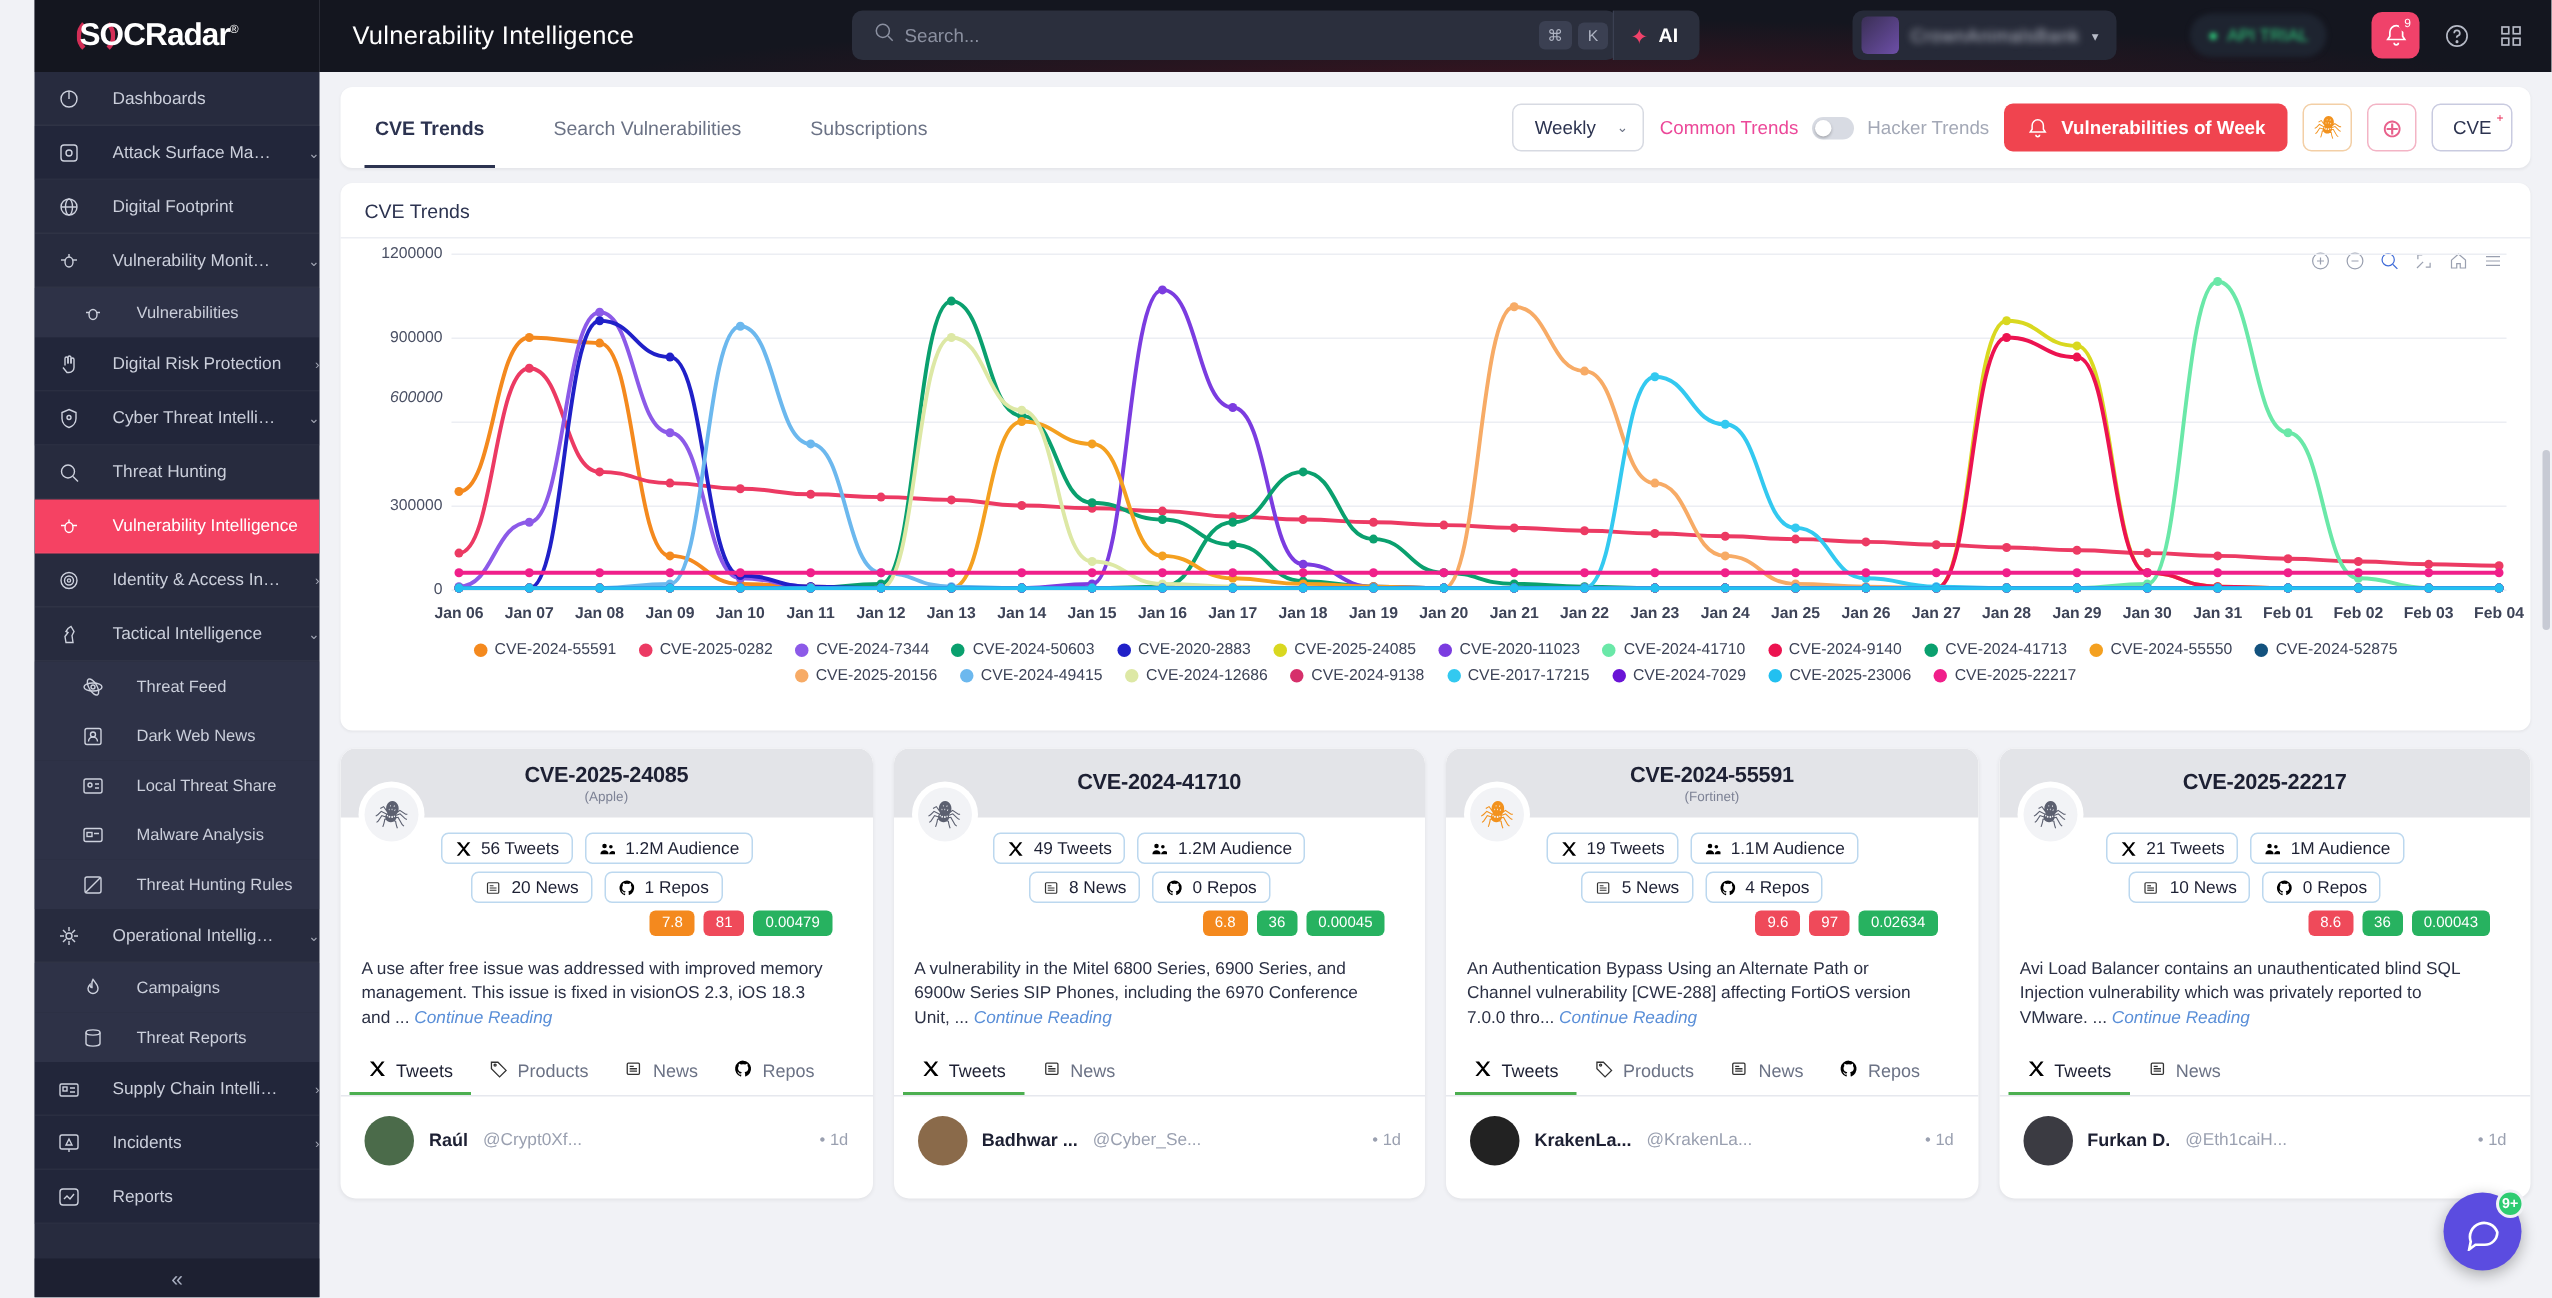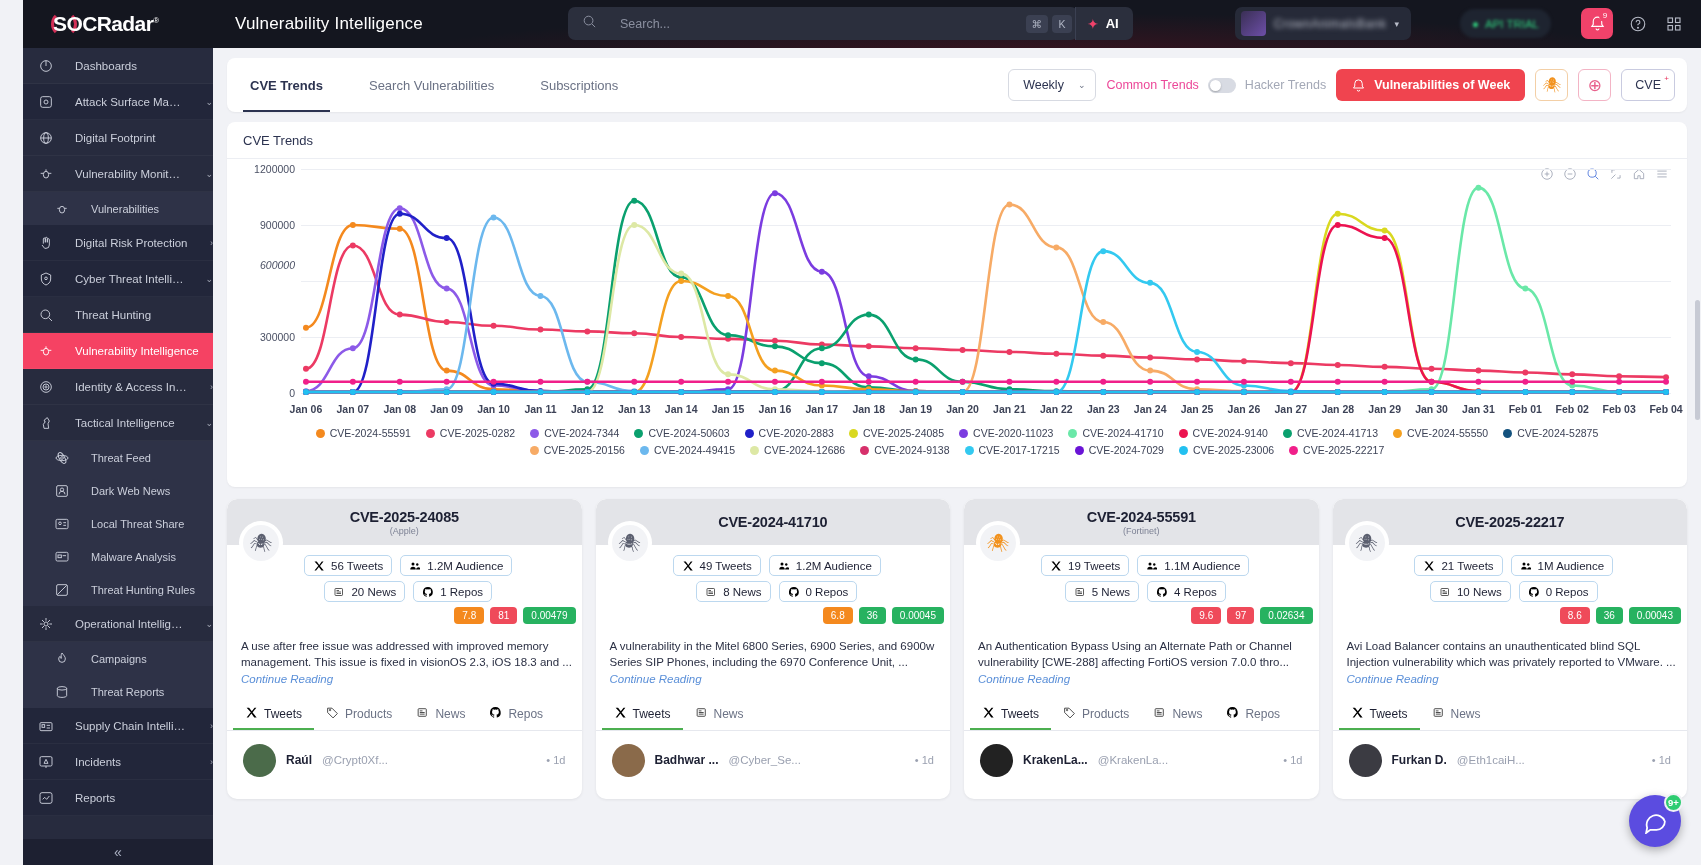--- a/index.html
+++ b/index.html
@@ -67,21 +67,21 @@
   .page-title { font-size: 17px; color: #fff; margin-left: 22px; font-weight: 400; letter-spacing: .2px;}
   .search-wrap {
     position: absolute; left: 355px; top: 7px;
     width: 510px; height: 33px;
     background: #2b2f3d; border-radius: 7px;
     display: flex; align-items: center; padding: 0 6px 0 14px;
   }
   .search-ic svg { width: 15px; height: 15px; stroke: #8b90a0; fill: none; stroke-width: 1.6; }
   .search-input {
     flex: 1; background: transparent; border: none; outline: none;
-    color: #d4d7e0; font-size: 12.5px; margin-left: 23px;
+    color: #d4d7e0; font-size: 12.5px; margin-left: 6px;
     font-family: "Liberation Sans", sans-serif;
   }
   .search-input::placeholder { color: #8b90a0; }
   .kbd {
     background: #3b4052; color: #aeb3c2; border-radius: 4px;
     font-size: 10.5px; padding: 3px 6px; margin-left: 4px; min-width: 20px; text-align: center;
   }
   .ai-btn {
     position: absolute; left: 862px; top: 7px;
     height: 33px; padding: 0 14px 0 11px;
@@ -218,21 +218,21 @@
     background: #e3e4e8; height: 46px; border-radius: 10px 10px 0 0;
     display: flex; flex-direction: column; align-items: center; justify-content: center;
   }
   .cc-title { font-size: 14.5px; font-weight: bold; color: #1d2033; letter-spacing: -.2px; }
   .cc-vendor { font-size: 9px; color: #7d8295; margin-top: 1px; }
   .cc-bug {
     position: absolute; left: 16px; top: 26px; width: 36px; height: 36px; border-radius: 50%;
     background: #f2f3f6; display: flex; align-items: center; justify-content: center;
     font-size: 18px; box-shadow: 0 0 0 4px #fff;
   }
-  .cc-body { padding: 10px 6px 0 14px; }
+  .cc-body { padding: 10px 27px 0 14px; }
   .stat-row { display: flex; justify-content: center; gap: 8px; margin-bottom: 5px; }
   .stat {
     border: 1px solid #bcd8ef; border-radius: 5px; height: 21px; padding: 0 8px;
     display: flex; align-items: center; gap: 6px; font-size: 11.5px; color: #1d2033; background: #fff;
     white-space: nowrap;
   }
   .stat svg { width: 12px; height: 12px; }
   .score-row { display: flex; justify-content: flex-end; gap: 6px; margin-top: 3px; }
   .score { border-radius: 4px; height: 17px; padding: 0 8px; display: flex; align-items: center;
            font-size: 10px; color: #fff; font-weight: 500; }

